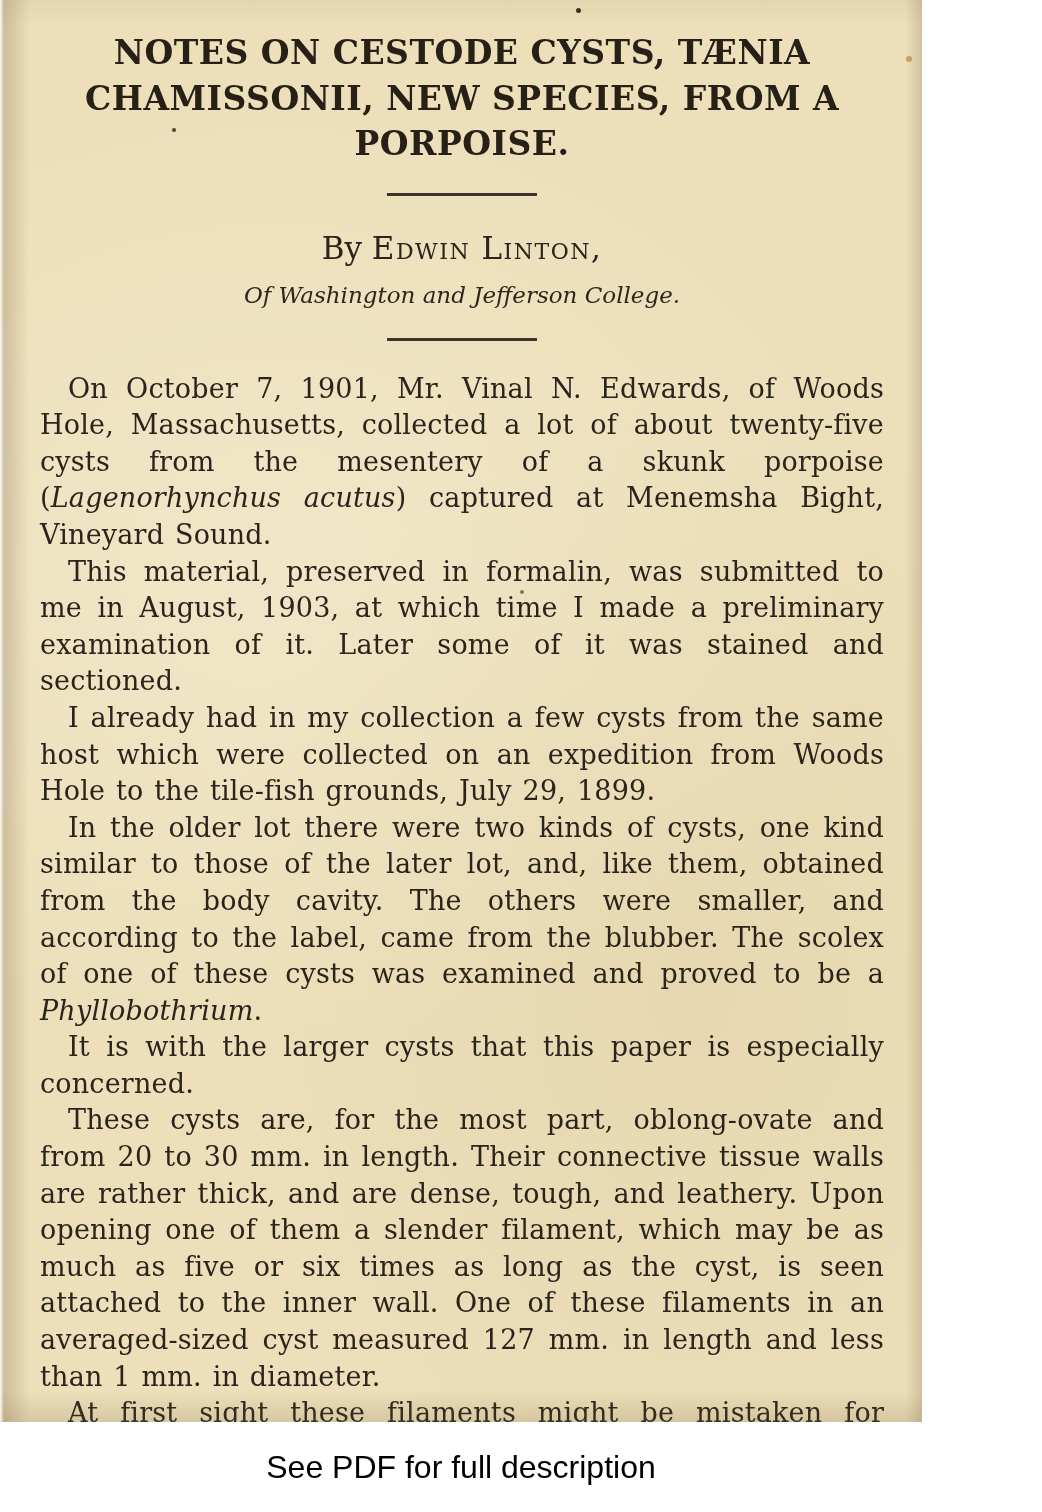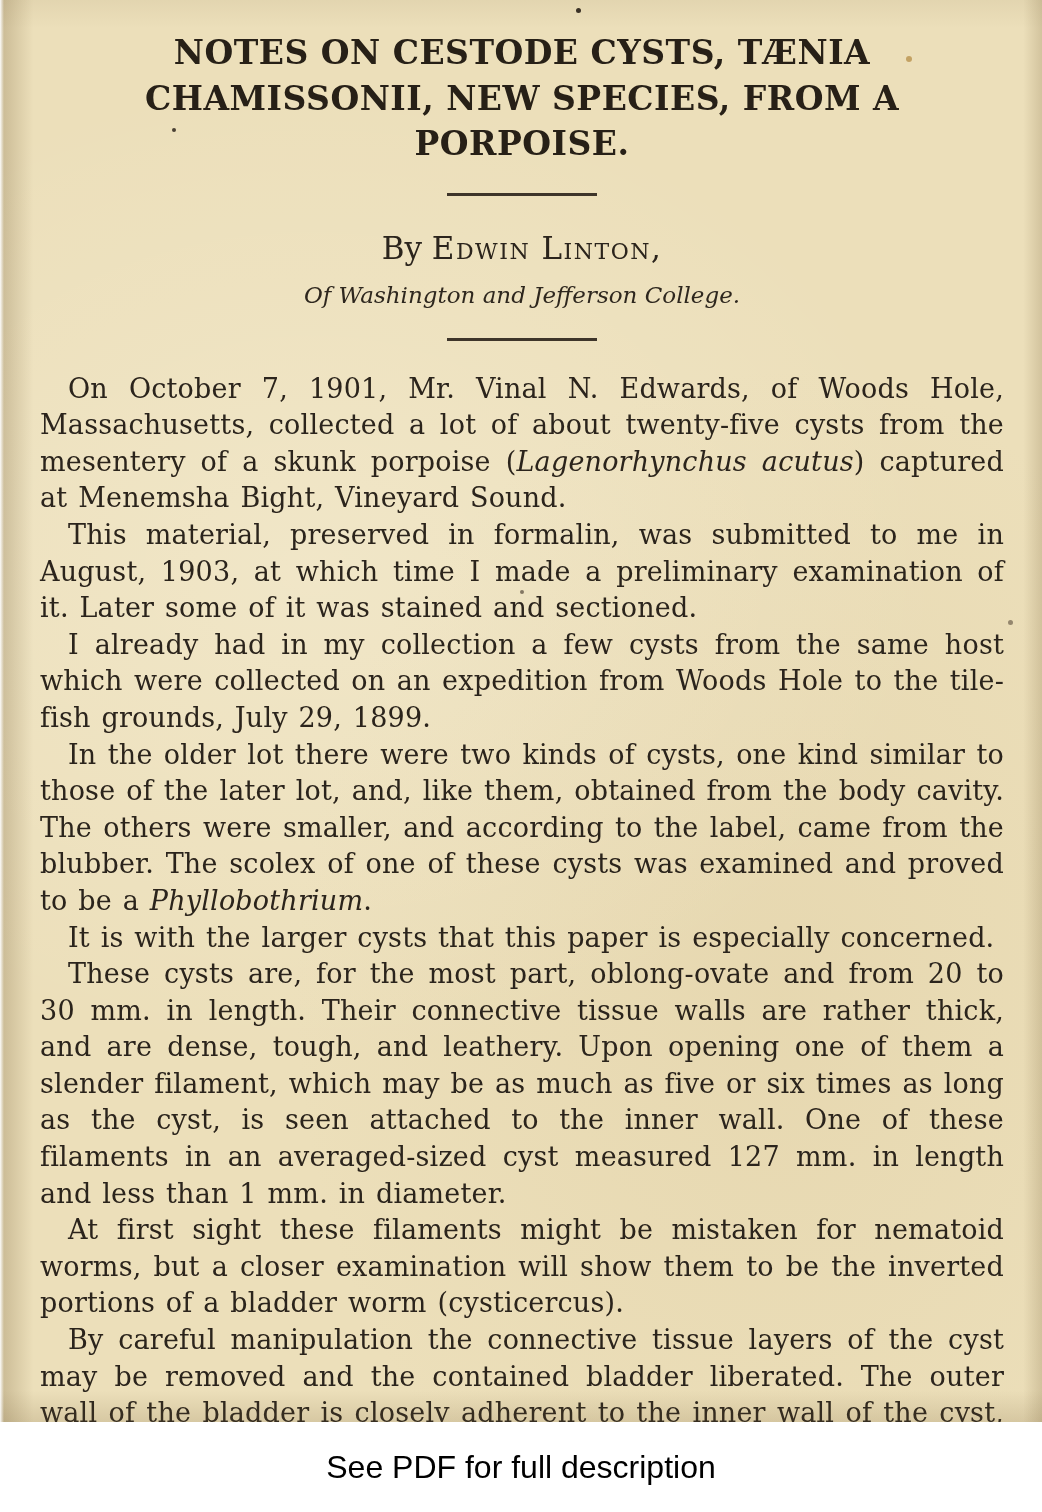--- a/index.html
+++ b/index.html
@@ -1,21 +1,21 @@
 <!DOCTYPE html>
 <html><head>
 <meta charset="utf-8">
 <style>
   html, body {
     margin: 0;
     padding: 0;
     background: #ffffff;
   }
   .page {
-    width: 1042px;
+    width: 922px;
     height: 1512px;
     display: flex;
     flex-direction: column;
     overflow: hidden;
     background: #22c55e;
   }
   
   .paper {
     position: relative;
     box-sizing: border-box;

